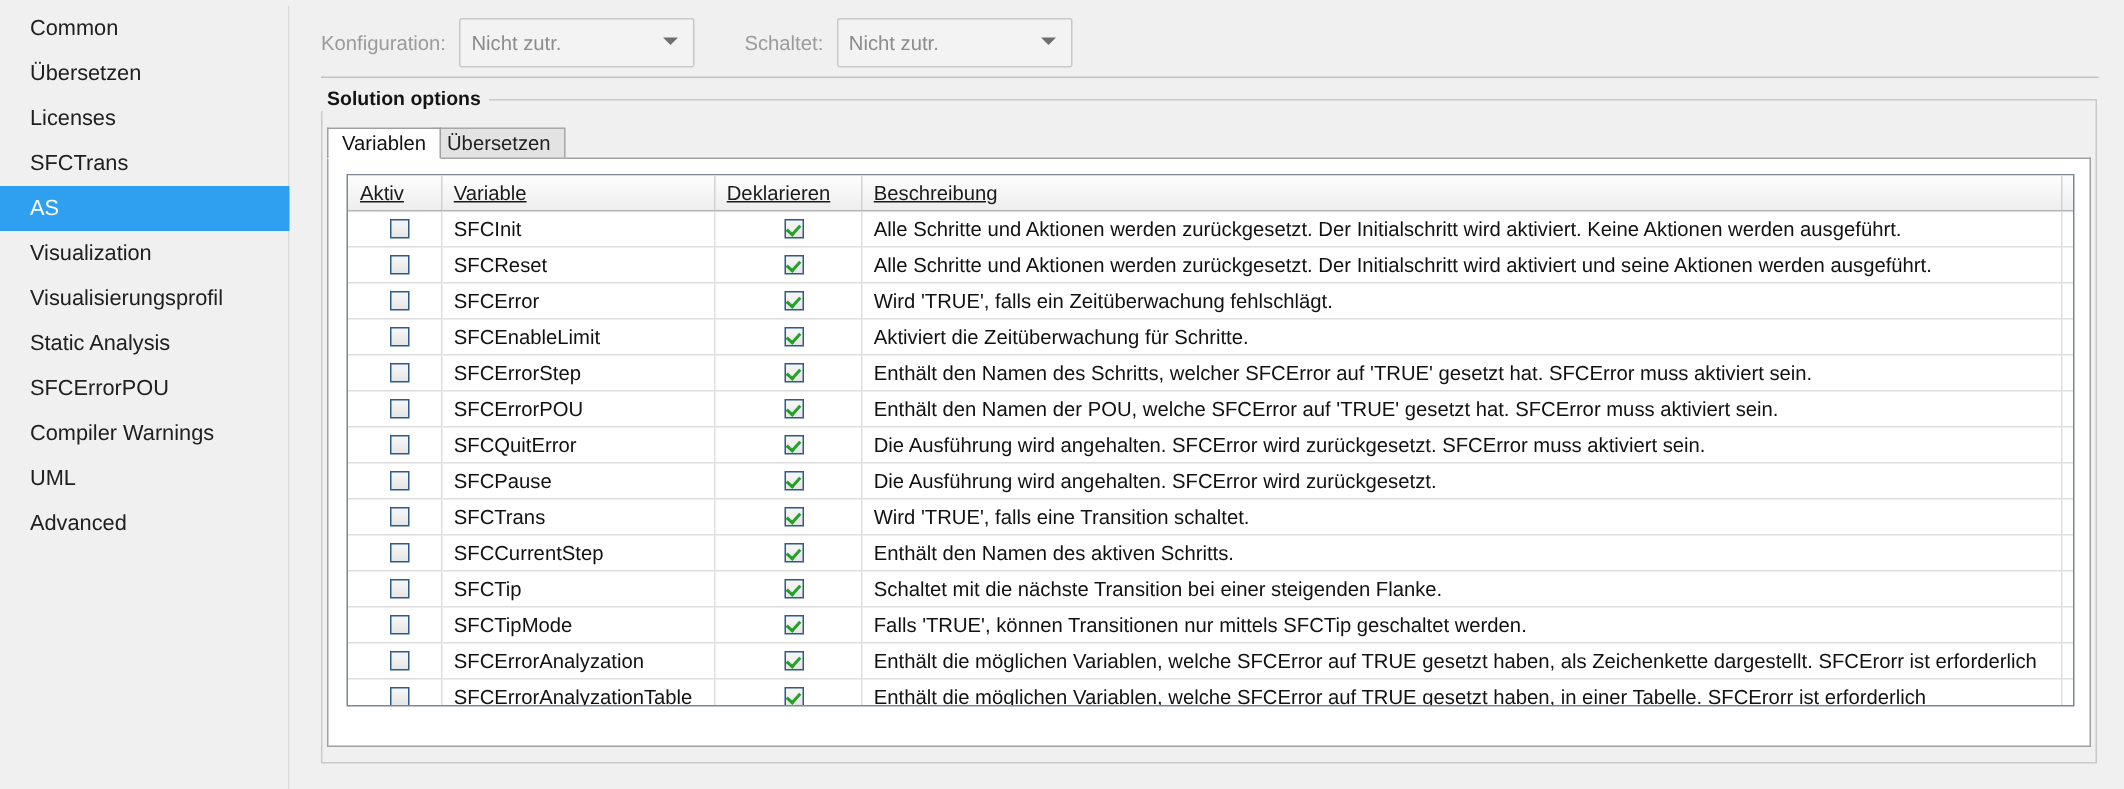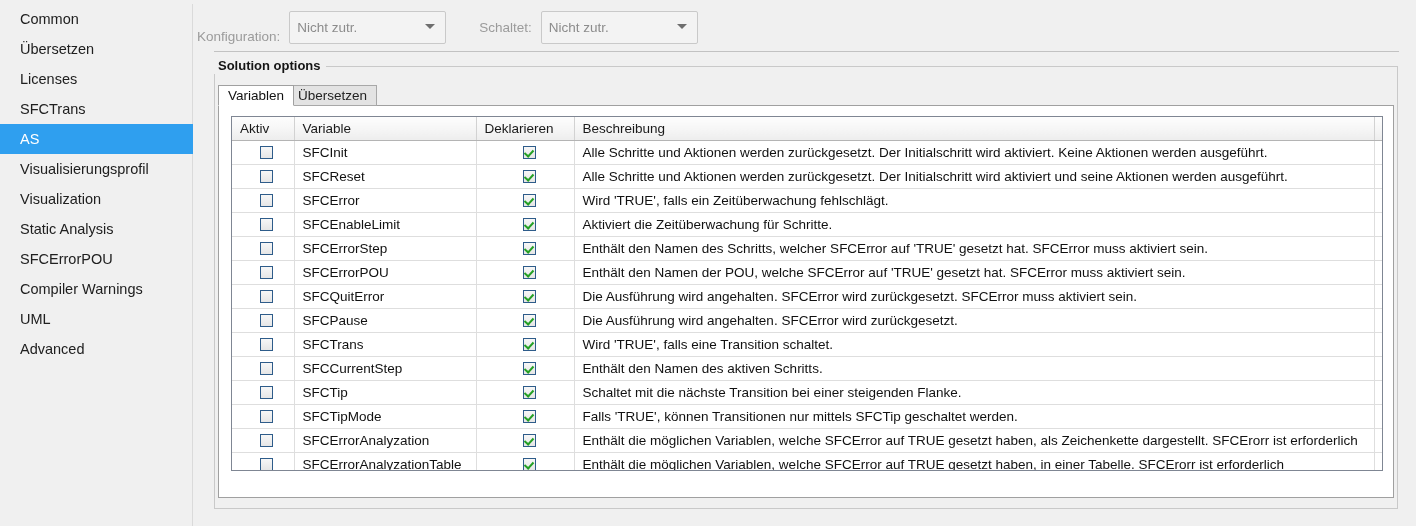--- a/index.html
+++ b/index.html
@@ -62,24 +62,24 @@
     position: absolute;
     left: 193px; top: 0;
     width: 1223px;
     height: 526px;
     background: #f0f0f0;
   }
 
   
   #filterbar {
     position: absolute;
-    left: 4px; top: 12px;
+    left: 21px; top: 12px;
     height: 32px;
     display: flex;
-    align-items: flex-end;
+    align-items: center;
   }
   .field-label {
     color: #9b9b9b;
     font-size: 13.5px;
     margin-right: 9px;
   }
   .combo {
     position: relative;
     width: 157px;
     height: 33px;
@@ -211,20 +211,21 @@
     background: linear-gradient(to bottom, #fdfdfd 0%, #f6f6f6 50%, #ededed 100%);
     border-right: 1px solid #d2d2d2;
     border-bottom: 1px solid #b4b4b4;
     font-weight: normal;
     font-size: 13.5px;
     color: #1a1a1a;
     text-align: left;
     padding: 0 0 0 8px;
     box-sizing: border-box;
     cursor: default;
+    text-decoration: underline;
   }
   table.grid td {
     height: 24px;
     border-right: 1px solid #dedede;
     border-bottom: 1px solid #dedede;
     font-size: 13.5px;
     color: #111111;
     padding: 0 0 0 8px;
     box-sizing: border-box;
     white-space: nowrap;
@@ -266,22 +267,22 @@
 <body>
 
 <div id="root">
 
   <div id="sidebar">
       <div class="nav-item"><span>Common</span></div>
       <div class="nav-item"><span>Übersetzen</span></div>
       <div class="nav-item"><span>Licenses</span></div>
       <div class="nav-item"><span>SFCTrans</span></div>
       <div class="nav-item selected"><span>AS</span><span class="arrow"></span></div>
+      <div class="nav-item"><span>Visualization</span></div>
       <div class="nav-item"><span>Visualisierungsprofil</span></div>
-      <div class="nav-item"><span>Visualization</span></div>
       <div class="nav-item"><span>Static Analysis</span></div>
       <div class="nav-item"><span>SFCErrorPOU</span></div>
       <div class="nav-item"><span>Compiler Warnings</span></div>
       <div class="nav-item"><span>UML</span></div>
       <div class="nav-item"><span>Advanced</span></div>
     </div>
 
   <div id="pane">
 
     <div id="filterbar">

